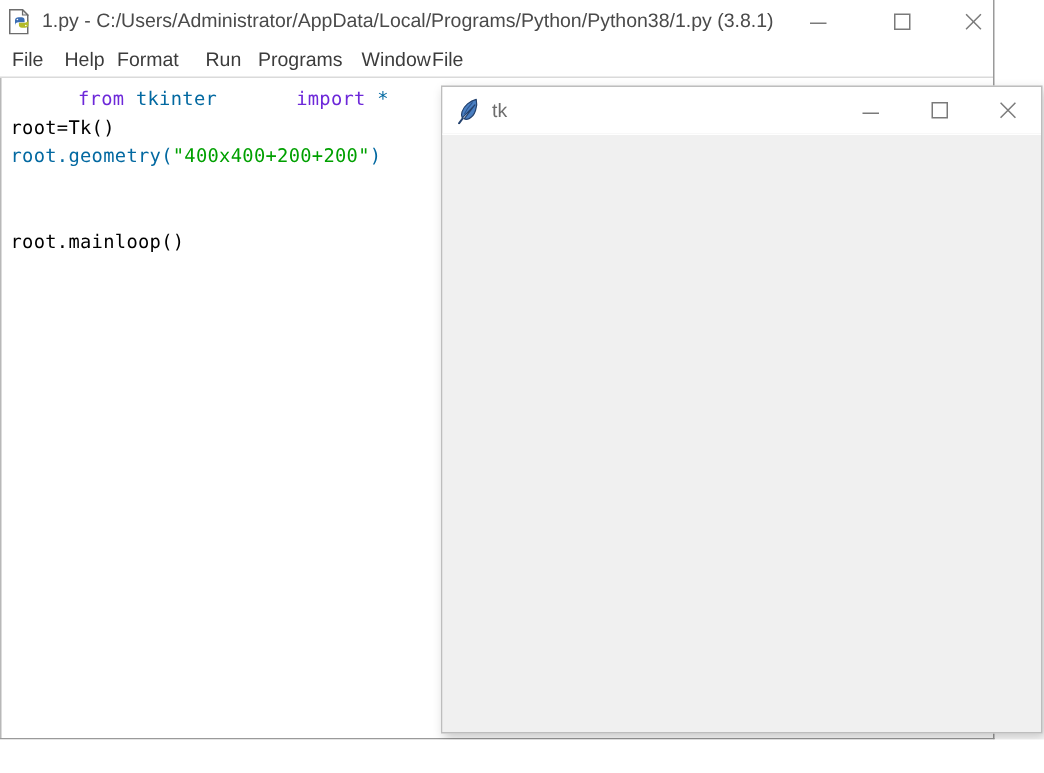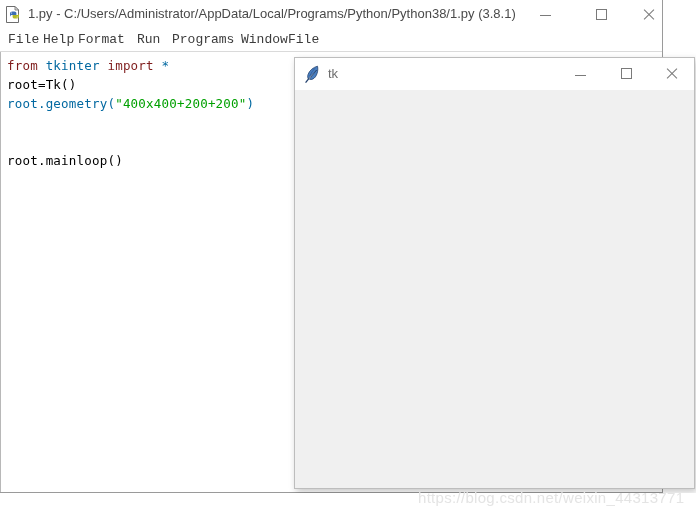--- a/index.html
+++ b/index.html
@@ -105,21 +105,21 @@
     height: 24px;
     background: #ffffff;
     border-bottom: 1px solid #dadada;
     box-sizing: border-box;
   }
   .menu-item {
     position: absolute;
     top: 4px;
     font-size: 13px;
     color: #3c3c3c;
-    font-family: Liberation Mono, monospace;
+    font-family: Liberation Sans, sans-serif;
     white-space: nowrap;
     cursor: default;
   }
 
   .idle-textarea {
     position: absolute;
     left: 0;
     top: 52px;
     right: 0;
     bottom: 0;
@@ -130,21 +130,21 @@
   }
 
   .code-line {
     font-family: "DejaVu Sans Mono", monospace;
     font-size: 12.5px;
     line-height: 19px;
     color: #000000;
     white-space: pre;
     letter-spacing: 0.2px;
   }
-  .kw     { color: #7f1d1d; }
+  .kw     { color: #6d28d9; margin-left: 45px; }
   .str    { color: #00a000; }
   .plain  { color: #0369a1; }
 
   
   .tk-window {
     position: absolute;
     left: 294px;
     top: 57px;
     width: 401px;
     height: 432px;
@@ -300,15 +300,14 @@
       <div class="tk-win-btn close">
         <span class="glyph-close"></span>
       </div>
     </div>
 
     <div class="tk-body"></div>
   </div>
 
   <div class="desktop-bottom"></div>
 
-  <div class="watermark">https://blog.csdn.net/weixin_44313771</div>
 
 </div>
 
 </body></html>

